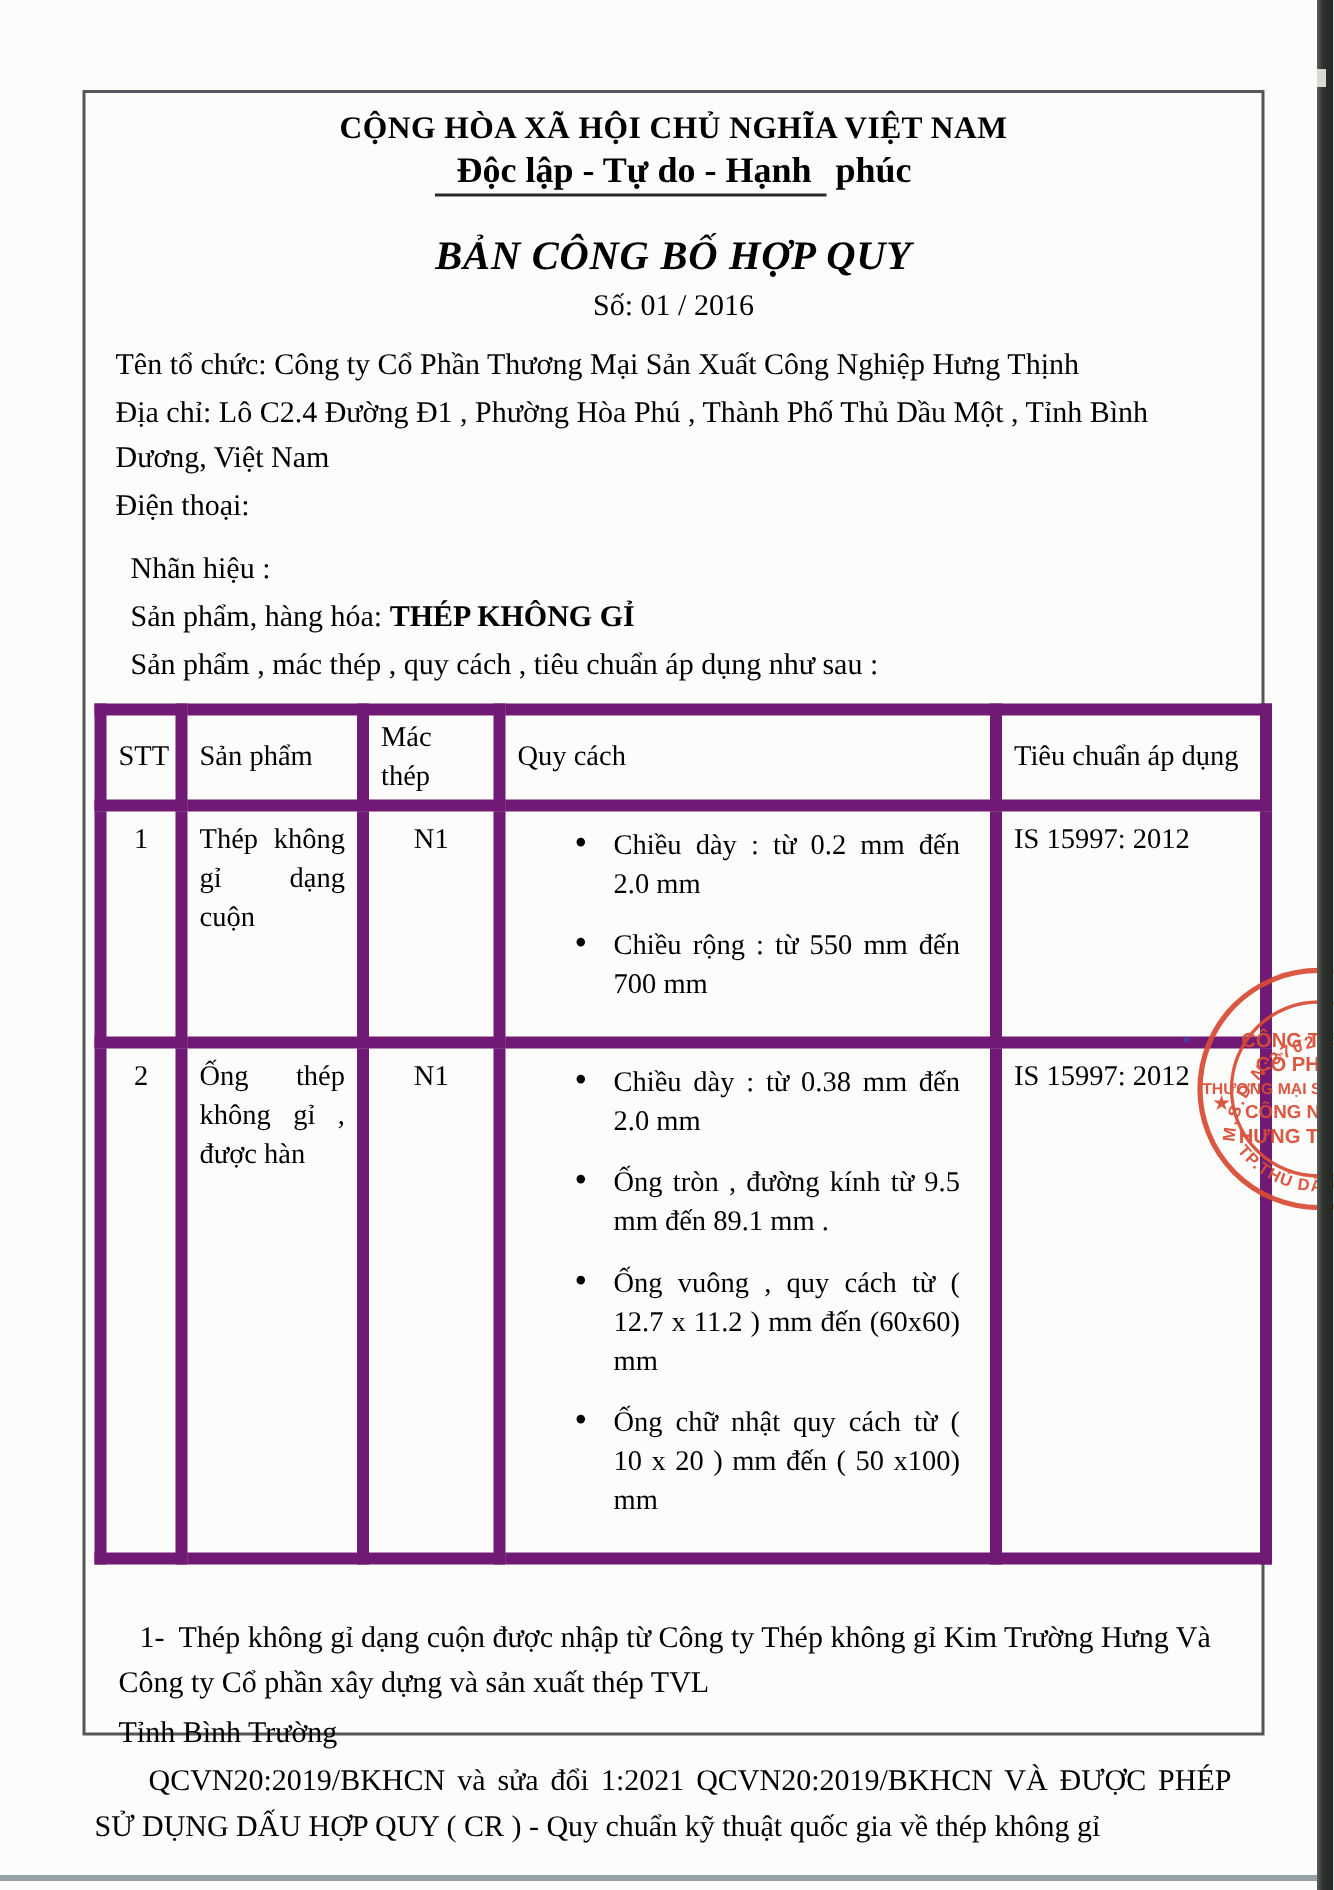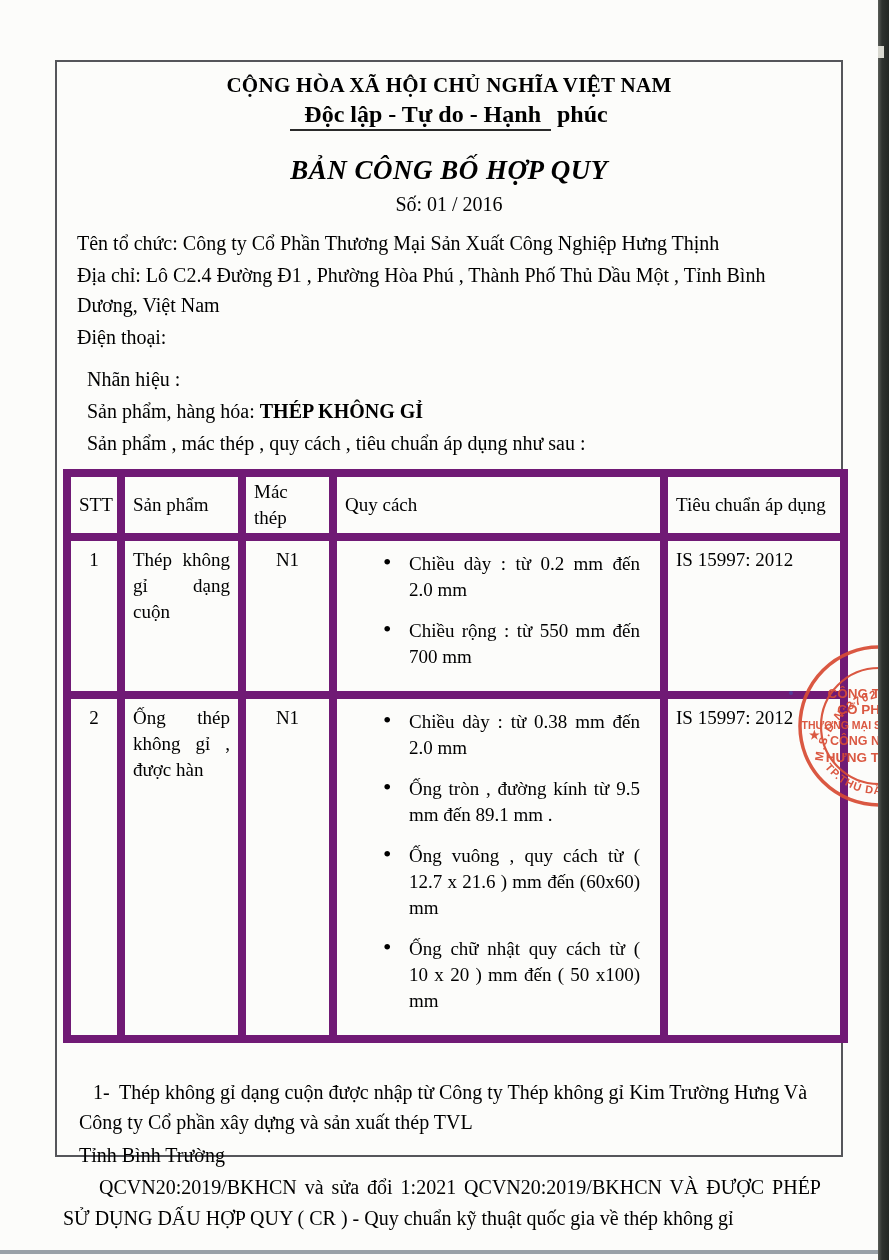--- a/index.html
+++ b/index.html
@@ -110,21 +110,21 @@
         <td class="std">IS 15997: 2012</td>
       </tr>
       <tr style="height:228px;">
         <td class="stt">2</td>
         <td class="just">Ống thép không gỉ , được hàn</td>
         <td class="grade">N1</td>
         <td>
           <ul class="specs">
             <li>Chiều dày : từ 0.38 mm đến 2.0 mm</li>
             <li>Ống tròn , đường kính từ 9.5 mm đến 89.1 mm .</li>
-            <li>Ống vuông , quy cách từ ( 12.7 x 21.6 ) mm đến (60x60) mm</li>
+            <li>Ống vuông , quy cách từ ( 12.7 x 11.2 ) mm đến (60x60) mm</li>
             <li>Ống chữ nhật quy cách từ ( 10 x 20 ) mm đến ( 50 x100) mm</li>
           </ul>
         </td>
         <td class="std">IS 15997: 2012</td>
       </tr>
     </tbody>
       </table>
 
     <div class="notes">
       <p class="note"><span class="mk">1-</span><span>Thép không gỉ dạng cuộn được nhập từ Công ty Thép không gỉ Kim Trường Hưng Và Công ty Cổ phần xây dựng và sản xuất thép TVL</span></p>

